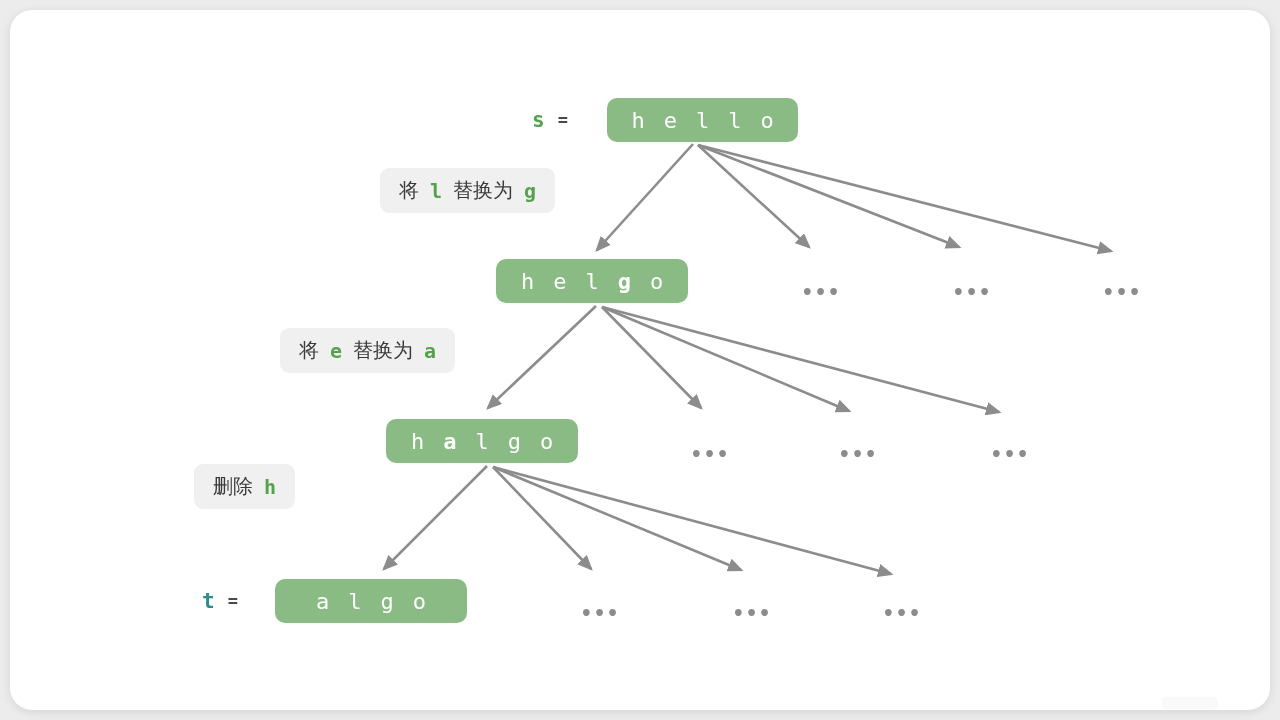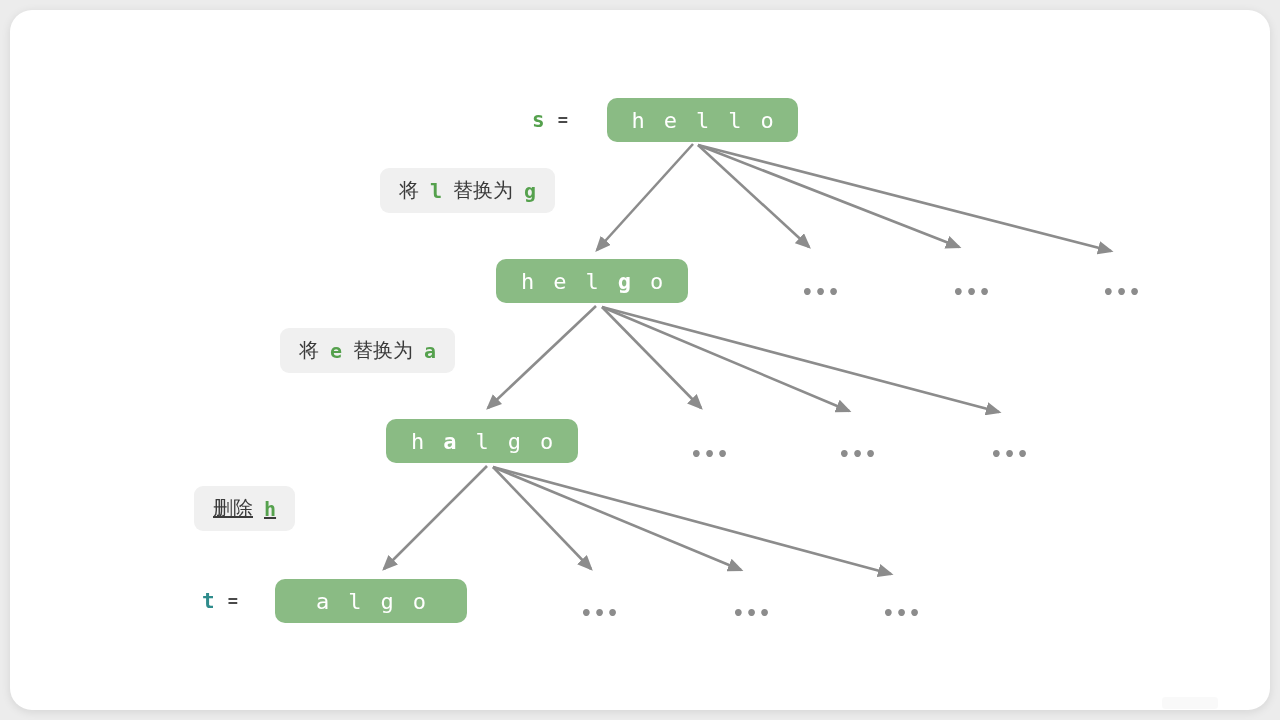--- a/index.html
+++ b/index.html
@@ -112,21 +112,21 @@
   </div>
 
   <div class="strbox" style="left:376px;top:409px;width:192px;">
     <span class="ltr">h</span>
     <span class="ltr bold">a</span>
     <span class="ltr">l</span>
     <span class="ltr">g</span>
     <span class="ltr">o</span>
   </div>
 
-  <div class="lab" style="left:184px;top:476px;text-decoration:underline;">
+  <div class="lab" style="left:184px;top:454px;">
     <span>删除</span>
     <span class="code">h</span>
   </div>
 
   <div class="prefix-row" style="left:192px;top:569px;">
     <span class="var teal">t</span>
     <span class="eq">=</span>
   </div>
   <div class="strbox" style="left:265px;top:569px;width:192px;">
     <span class="ltr">a</span>

